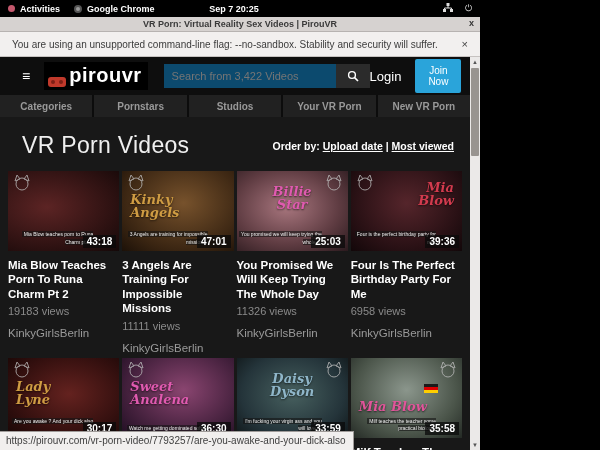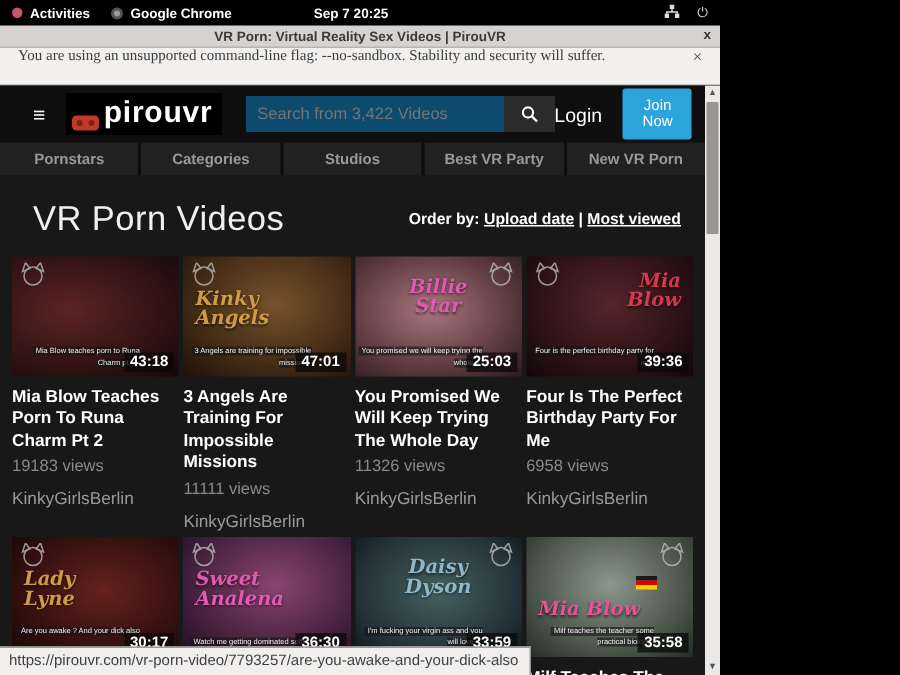--- a/index.html
+++ b/index.html
@@ -20,21 +20,21 @@
   .sysicon { font-size:9px; color:#ddd; font-weight:normal; }
 
   
   .titlebar { height:15px; background:#d6d2d0; border-bottom:1px solid #b7b3b1; color:#3a3a3a;
     font-size:9px; font-weight:bold; display:flex; align-items:center; justify-content:center;
     position:relative; flex:0 0 15px; }
   .titlebar .close { position:absolute; right:6px; top:1px; font-size:9px; color:#333; cursor:default; }
 
   
   .infobar { height:25px; background:#f2f0ef; border-bottom:1px solid #c6c2c0; color:#3c3c3c;
-    font-size:10px; display:flex; padding:0 12px; flex:0 0 25px;font-family:Liberation Serif, serif; }
+    font-size:10px; display:flex; align-items:center; padding:0 12px; flex:0 0 25px; }
   .infobar .close { margin-left:auto; color:#444; font-size:11px; }
 
   
   .viewport { flex:1; position:relative; background:#181818; overflow:hidden; }
   .content { position:absolute; left:0; top:0; right:10px; bottom:0; overflow:hidden; }
 
   
   .sitehead { height:38px; background:#0e0e0e; display:flex; align-items:center; padding:0 10px 0 22px; }
   .burger { color:#fff; font-size:14px; margin-right:14px; line-height:1; }
   .logo { background:#000; color:#fff; font-size:20px; font-weight:bold; letter-spacing:.5px;
@@ -163,24 +163,24 @@
                 <circle cx="5" cy="5" r="3.4" fill="none" stroke="#fff" stroke-width="1.4"></circle>
                 <line x1="7.6" y1="7.6" x2="11" y2="11" stroke="#fff" stroke-width="1.6"></line>
               </svg>
           </button>
         </span>
         <span class="login">Login</span>
         <button class="joinbtn">Join Now</button>
       </div>
 
       <div class="nav">
+        <span class="item">Categories</span>
         <span class="item">Pornstars</span>
-        <span class="item">Categories</span>
         <span class="item">Studios</span>
-        <span class="item">Best VR Party</span>
+        <span class="item">Your VR Porn</span>
         <span class="item">New VR Porn</span>
       </div>
 
       <div class="headrow">
         <span class="h1">VR Porn Videos</span>
         <span class="orderby">
           <span>Order by:</span>
           <a>Upload date</a>
           <span>|</span>
           <a>Most viewed</a>

